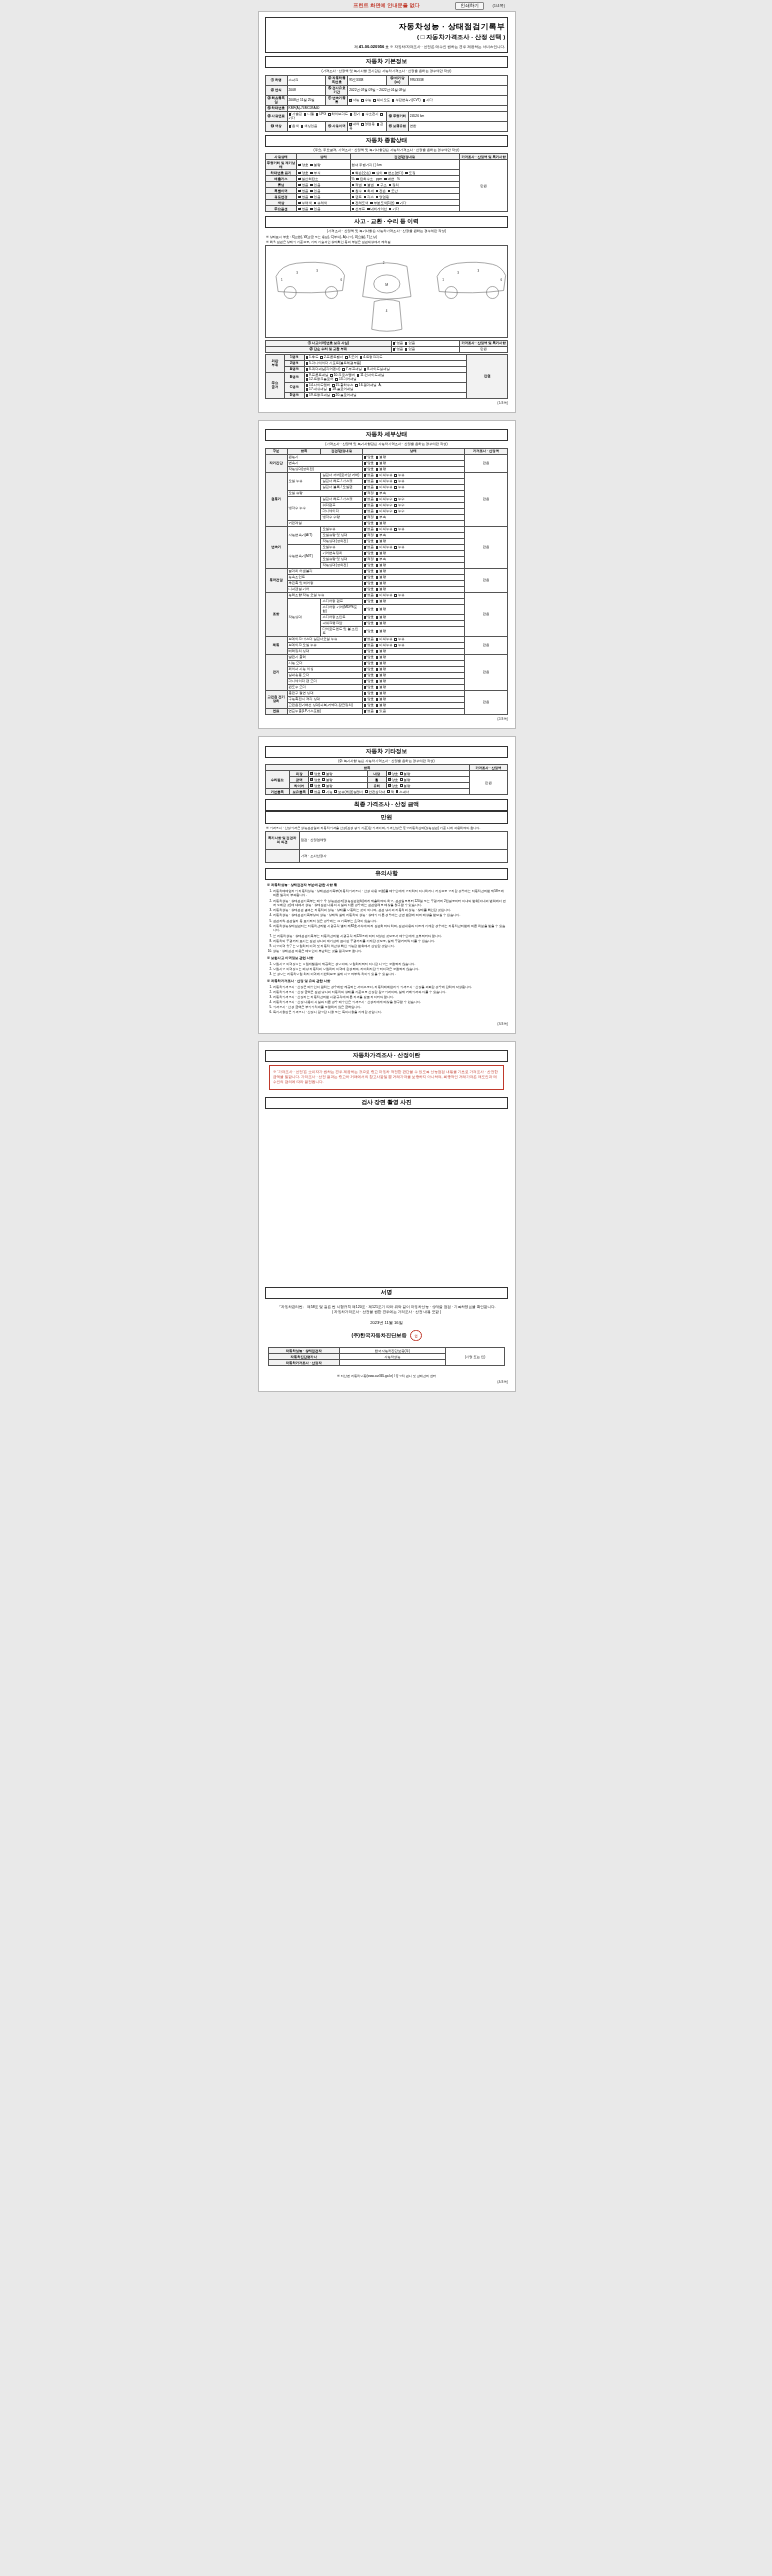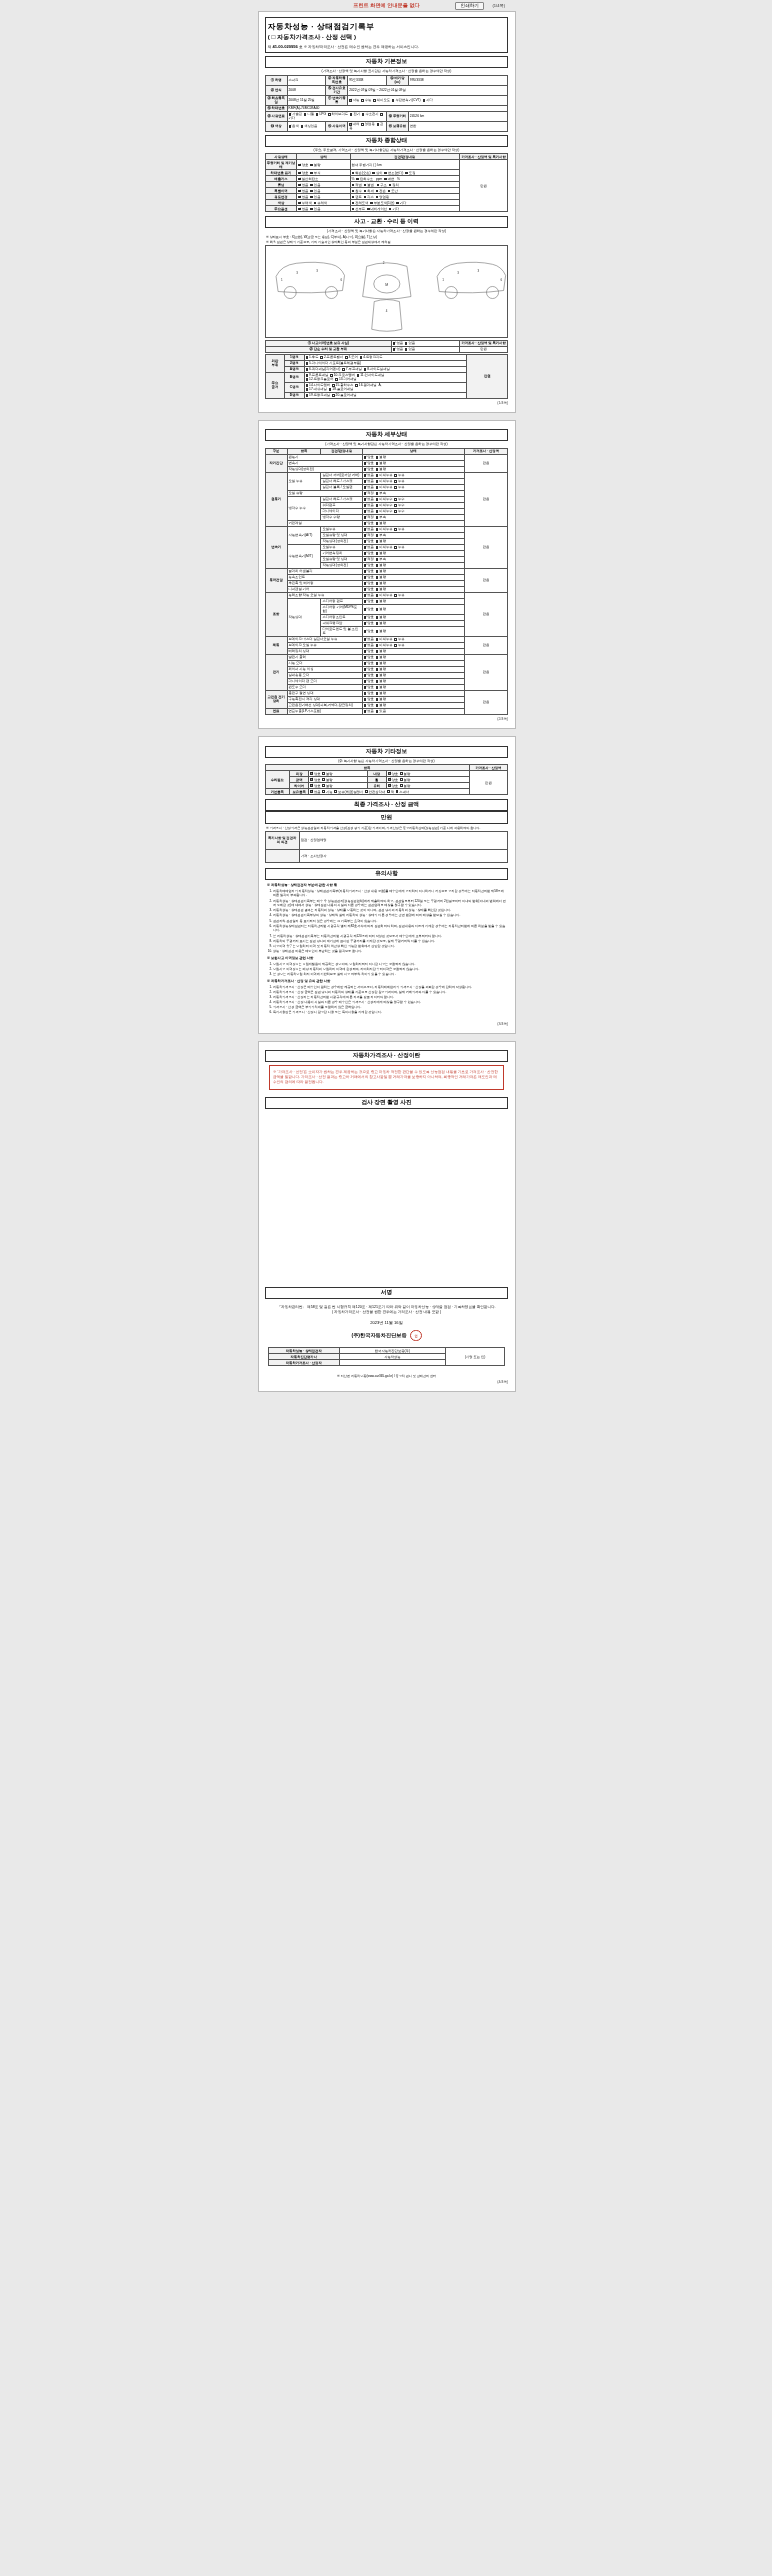--- a/index.html
+++ b/index.html
@@ -19,21 +19,21 @@
   .topbar .btn {
     position:absolute; right:289px; top:1.5px; border:0.5px solid #888; background:#f7f7f7;
     font-size:4.6px; padding:0.5px 4.1px; border-radius:1px;
   }
   .topbar .pg { position:absolute; right:268px; top:2.6px; font-size:4.1px; color:#333;}
   .page {
     width:258px; margin:0 auto 7.2px auto; background:#fff; border:0.5px solid #bbb;
     padding:5.2px 6.2px 7.2px 6.2px; position:relative;
   }
   .pgnum2 { text-align:right; font-size:3.6px; color:#444; margin-top:2.1px;}
-  .titlebox { border:0.5px solid #333; padding:3.1px 2.1px; text-align:left; margin-bottom:3.1px;}
+  .titlebox { border:0.5px solid #333; padding:3.1px 2.1px; text-align:right; margin-bottom:3.1px;}
   .titlebox .l1 { font-size:7.7px; font-weight:bold; letter-spacing:0.5px;}
   .titlebox .l2 { font-size:6.2px; font-weight:bold; margin-top:1.5px;}
   .titlebox .l3 { font-size:3.6px; margin-top:2.1px;}
   .titlebox .l3 b { font-size:4.1px;}
   .sect-title {
     text-align:center; font-size:5.7px; font-weight:bold; border:0.5px solid #333;
     background:#fff; padding:1px 0; margin:3.1px 0 0 0;
   }
   .sect-sub { text-align:center; font-size:3.3px; padding:1px 0 1.5px 0; }
   table { border-collapse:collapse; width:100%; font-size:3.3px; }

